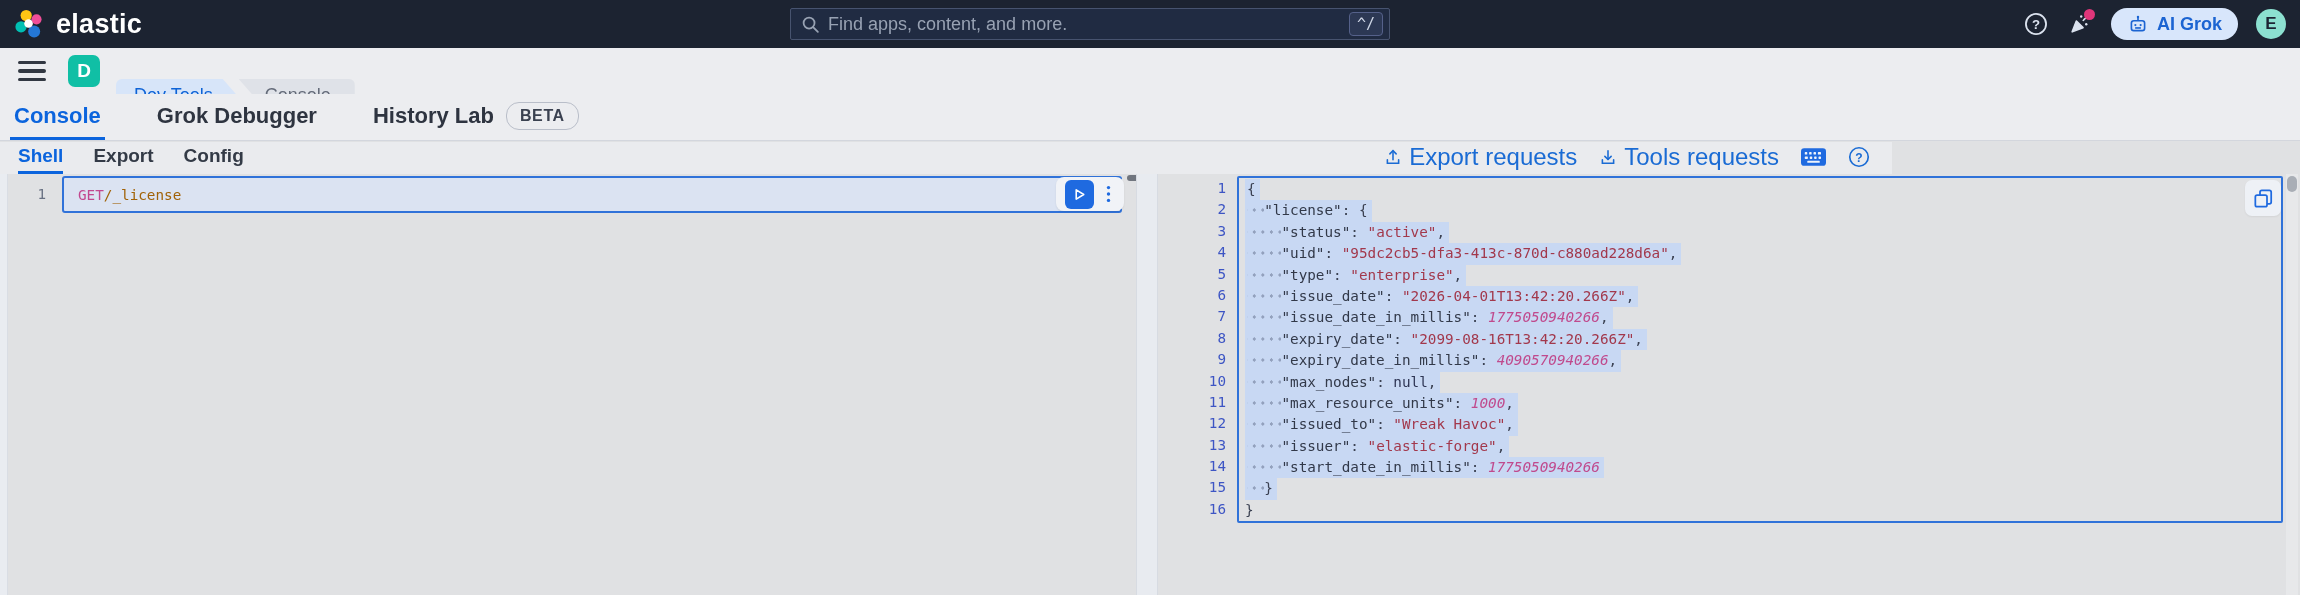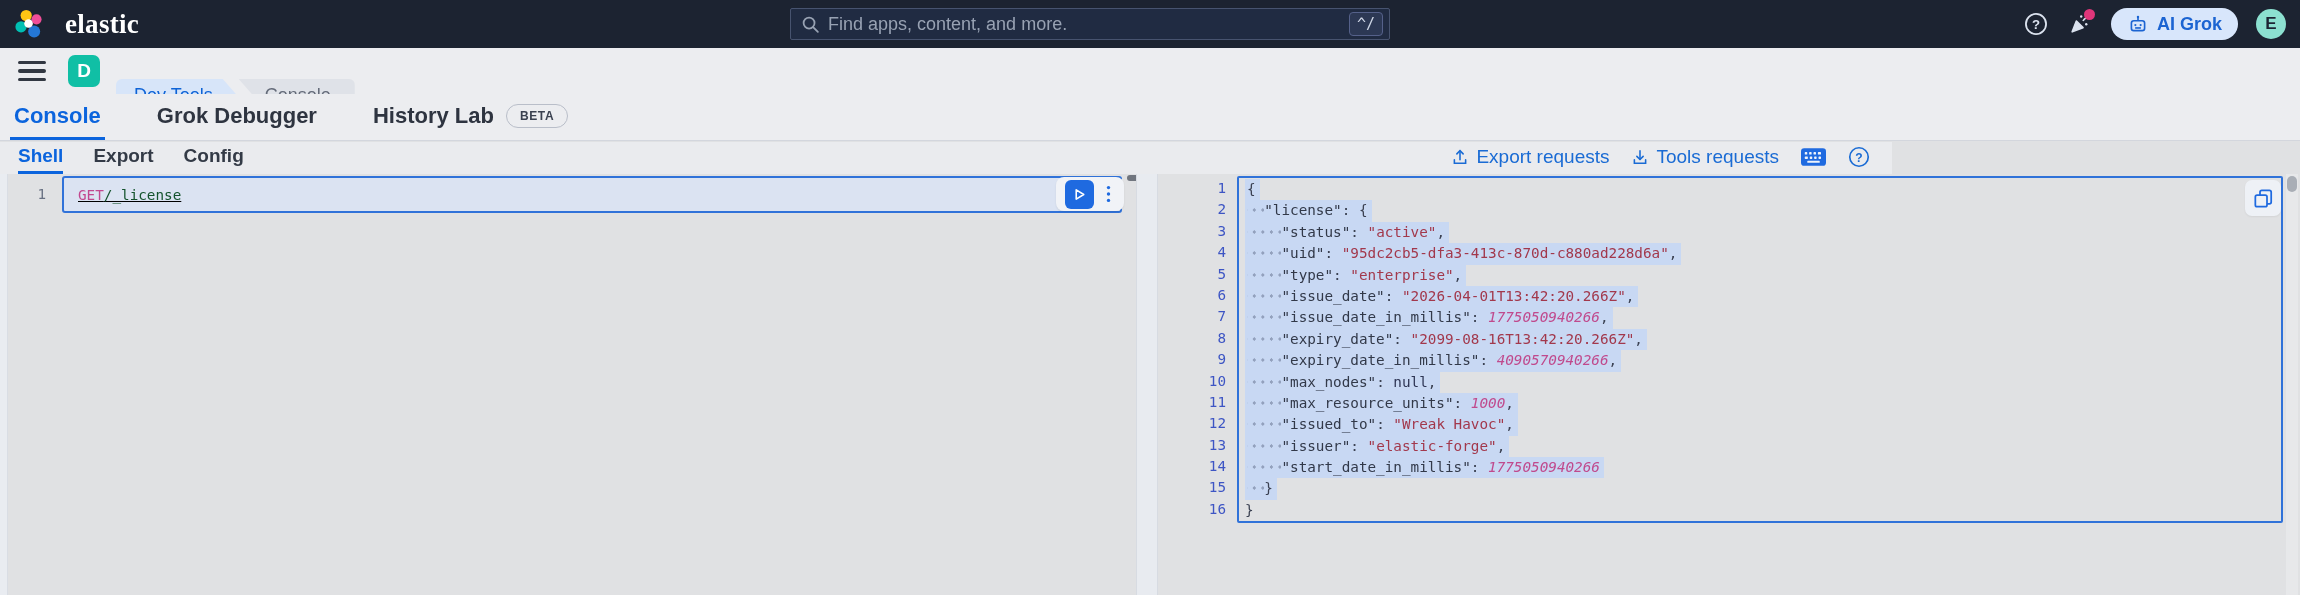--- a/index.html
+++ b/index.html
@@ -1,21 +1,21 @@
 <!DOCTYPE html>
 <html><head>
 <meta charset="utf-8">
 <style>
   * { box-sizing: border-box; margin: 0; padding: 0; }
   html,body { width: 2300px; height: 595px; overflow: hidden; }
   body { font-family: "Liberation Sans", sans-serif; background: #e0e1e3; position: relative; }
 
   
   #header { position: absolute; left:0; top:0; width:2300px; height:48px; background:#1c2331; display:flex; align-items:center; }
-  .brand { display:flex; align-items:center; gap:21px; padding-left:14px;font-family:Liberation Serif, serif; }
+  .brand { display:flex; align-items:center; gap:12px; padding-left:14px; }
   .brand-name { color:#ffffff; font-size:27px; font-weight:600; letter-spacing:.3px; }
   .searchbar { position:absolute; left:790px; top:8px; width:600px; height:32px; background:#202b42; border:1px solid #47536f; border-radius:2px; display:flex; align-items:center; padding:0 6px 0 10px; }
   .searchbar .ph { color:#98a2b3; font-size:18px; flex:1; margin-left:8px; }
   .search-shortcut { background:#2c3854; border:1px solid #55618a; border-radius:4px; color:#cfd7e6; font-size:15px; font-family:"DejaVu Sans Mono", monospace; padding:2px 7px; }
   .header-right { position:absolute; right:14px; top:0; height:48px; display:flex; align-items:center; gap:18px; }
   .hdr-icon { width:26px; height:26px; color:#dbe2ee; position:relative; display:flex; align-items:center; justify-content:center; }
   .notif-dot { position:absolute; right:-2px; top:-2px; width:11px; height:11px; border-radius:50%; background:#e0367a; }
   .ai-btn { height:32px; background:#d8e6fb; border:none; border-radius:16px; display:flex; align-items:center; gap:8px; padding:0 16px; cursor:pointer; }
   .ai-btn span { color:#1b64d2; font-size:18px; font-weight:600; }
   .avatar { width:30px; height:30px; border-radius:50%; background:#8ce0d0; color:#1d2333; font-weight:700; font-size:17px; display:flex; align-items:center; justify-content:center; }
@@ -27,45 +27,45 @@
   .space-chip { width:32px; height:32px; margin-left:22px; border-radius:7px; background:#10bfa5; color:#fff; font-weight:700; font-size:19px; display:flex; align-items:center; justify-content:center; }
   .crumbs { display:flex; margin-left:16px;margin-top:48px; }
   .crumb { height:32px; display:flex; align-items:center; font-size:18px; padding:0 24px 0 18px; }
   .crumb.first { background:#d7e5f9; color:#0e63d6; clip-path:polygon(0 0, calc(100% - 14px) 0, 100% 50%, calc(100% - 14px) 100%, 0 100%); border-radius:6px 0 0 6px; }
   .crumb.last { background:#dfe2e8; color:#646b79; clip-path:polygon(0 0, 100% 0, 100% 100%, 0 100%, 14px 50%); margin-left:2px; border-radius:0 6px 6px 0; padding-left:26px; }
 
   
   #tab-bar { position:absolute; left:0; top:94px; width:2300px; height:47px; background:#ecedf0; border-bottom:1px solid #d3d6dd; display:flex; align-items:stretch; padding-left:10px; }
   .app-tab { display:flex; align-items:center; gap:12px; font-size:22px; font-weight:600; color:#2e3440; padding:0 4px; margin-right:48px; cursor:pointer; border-bottom:3px solid transparent; }
   .app-tab.active { color:#0b64dd; border-bottom-color:#0b64dd; }
-  .beta-badge { font-size:12px; letter-spacing:.6px; font-weight:600; color:#3a4150; border:1.5px solid #b9bec9; border-radius:13px; padding:4px 13px; }
+  .beta-badge { font-size:16px; letter-spacing:.6px; font-weight:600; color:#3a4150; border:1.5px solid #b9bec9; border-radius:13px; padding:4px 13px; }
 
   
   #console-toolbar { position:absolute; left:0; top:142px; width:1892px; height:32px; background:#eaebee; }
   .shell-tabs { position:absolute; left:18px; top:0; height:32px; display:flex; gap:30px; }
   .shell-tab { font-size:19px; font-weight:600; color:#333a46; display:flex; align-items:center; padding-bottom:2px; border-bottom:3px solid transparent; cursor:pointer; }
   .shell-tab.active { color:#0b64dd; border-bottom-color:#0b64dd; }
   .toolbar-right { position:absolute; right:22px; top:0; height:30px; display:flex; align-items:center; gap:22px; }
-  .tb-link { display:flex; align-items:center; gap:7px; color:#1a6bd4; font-size:19px; cursor:pointer; }
+  .tb-link { display:flex; align-items:center; gap:7px; color:#1a6bd4; font-size:24px; cursor:pointer; }
   .tb-icon { color:#1a6bd4; display:flex; align-items:center; }
 
   
   #main { position:absolute; left:0; top:174px; width:2300px; height:421px; }
   #left-strip { position:absolute; left:0; top:0; width:8px; height:421px; background:#e9ecf1; border-right:1px solid #d9dde4; }
   #left-panel { position:absolute; left:8px; top:0; width:1128px; height:421px; background:#e0e1e3; }
   #divider { position:absolute; left:1136px; top:0; width:22px; height:421px; background:#e8ebf0; border-left:1px solid #d7dbe2; border-right:1px solid #d7dbe2; cursor:col-resize; }
   #right-panel { position:absolute; left:1158px; top:0; width:1142px; height:421px; background:#e0e1e3; }
 
   .mono { font-family:"DejaVu Sans Mono", monospace; font-size:14.3px; }
 
   
   #editor-gutter { position:absolute; left:0; top:2px; width:38px; text-align:right; color:#697183; line-height:37px; }
-  #request-box { position:absolute; left:54px; top:2px; width:1060px; height:37px; background:#dbe3f2; border:2px solid #3072d9; border-radius:3px; display:flex; align-items:center; padding-left:14px;text-decoration:underline; }
+  #request-box { position:absolute; left:54px; top:2px; width:1060px; height:37px; background:#dbe3f2; border:2px solid #3072d9; border-radius:3px; display:flex; align-items:center; padding-left:14px; }
   .tok-method { color:#c2478f; }
-  .tok-url { color:#14532d; }
+  .tok-url { color:#a16207; }
   #request-actions { position:absolute; left:1048px; top:3px; width:68px; height:34px; background:#f1f3f7; border-radius:8px; display:flex; align-items:center; justify-content:center; gap:8px; box-shadow:0 1px 2px rgba(0,0,0,.08); }
   #play-btn { width:29px; height:29px; background:#1f6ae0; border:none; border-radius:6px; display:flex; align-items:center; justify-content:center; cursor:pointer; }
   #kebab-btn { width:14px; height:26px; display:flex; align-items:center; justify-content:center; cursor:pointer; }
   #left-scroll-thumb { position:absolute; left:1119px; top:1px; width:15px; height:6px; background:#70757e; border-radius:3px; }
 
   
   #response-gutter { position:absolute; left:0; top:4px; width:68px; text-align:right; color:#3d55c4; }
   #response-gutter .ln { height:21.4px; line-height:21.4px; }
   #response-box { position:absolute; left:79px; top:2px; width:1046px; height:347px; border:2px solid #3072d9; border-radius:2px; padding-top:1px; }
   .code-line { height:21.4px; line-height:21.4px; white-space:pre; padding-left:6px; }

